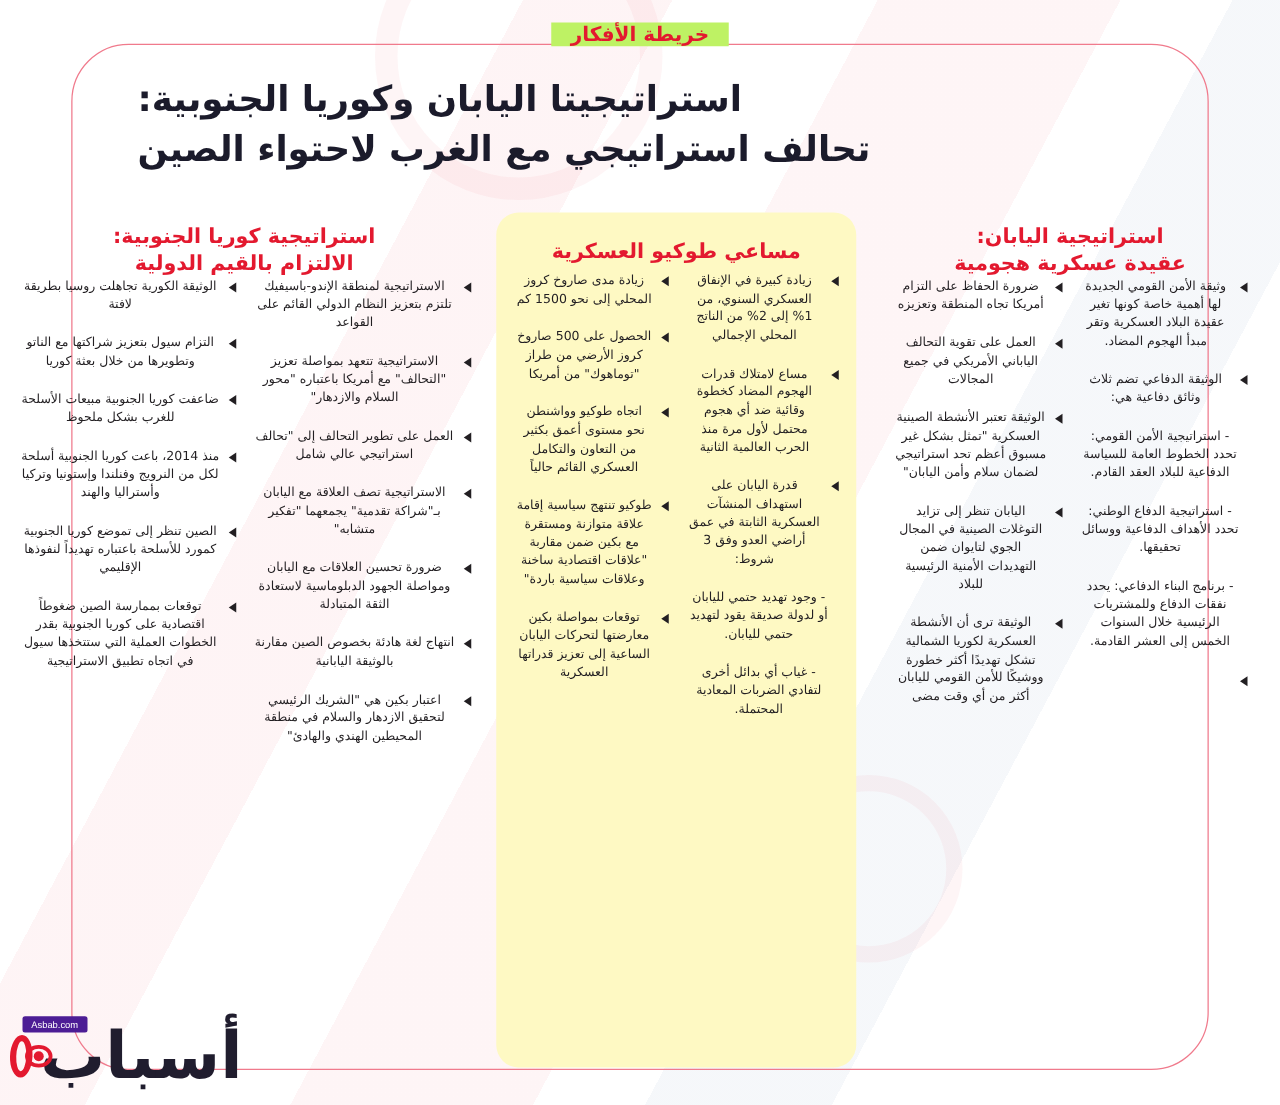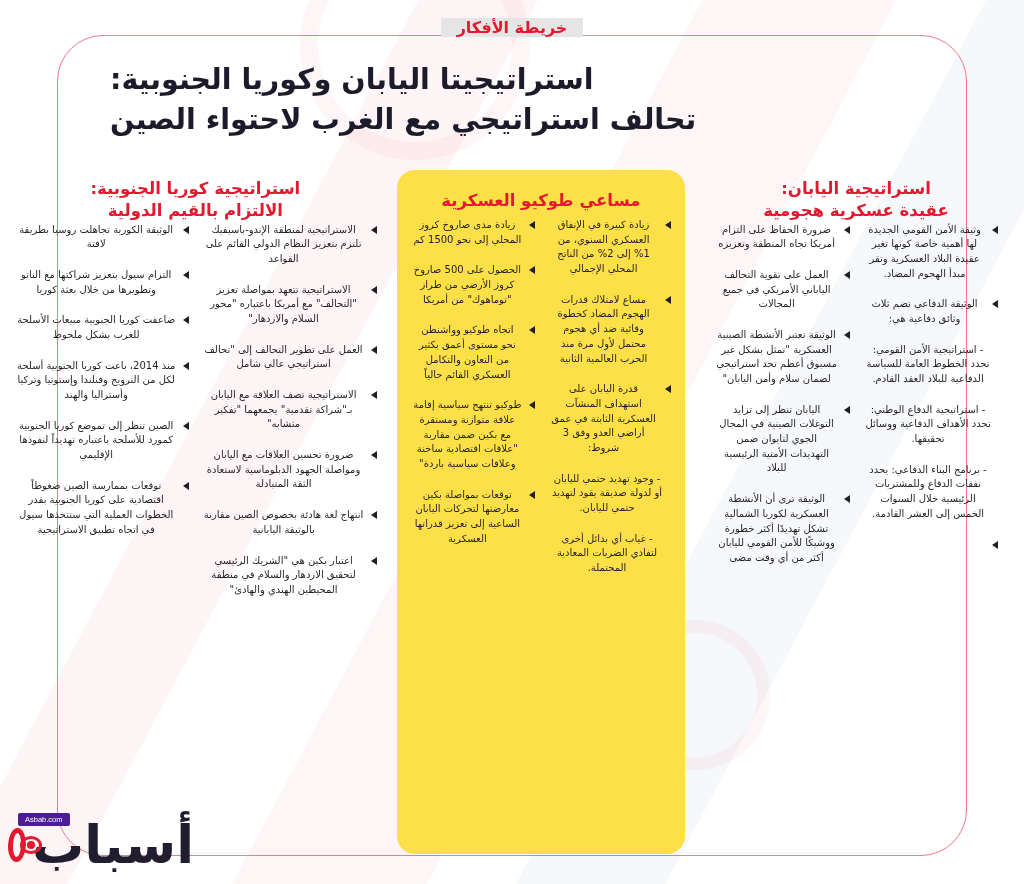--- a/index.html
+++ b/index.html
@@ -34,21 +34,21 @@
     border:1.6px solid #f07a8c;
     border-radius:46px;
     pointer-events:none;
   }
   .kicker-wrap {
     position:absolute; z-index:3; left:0; right:0; top:18px;
     text-align:center;
   }
   .kicker {
     display:inline-block;
-    background:#e5e5e5;
+    background:#bef264;
     color:#e3192f;
     font-weight:bold;
     font-size:16px;
     padding:0 16px;
     letter-spacing:0;
   }
   .title {
     position:absolute; z-index:3; left:110px; right:110px; top:60px;
     text-align:left;
     color:#1b1b2b;
@@ -62,21 +62,21 @@
   .cols {
     position:absolute; z-index:2;
     left:0; right:0; top:168px; bottom:22px;
     display:flex;
     flex-direction:row;
   }
   .panel { position:relative; }
   .panel-sk { width:421px; padding:0 14px 0 8px; }
   .panel-mid {
     width:306px;
-    background:#fde047;
+    background:#fef9c3;
     border-radius:18px;
     padding:0 8px;
     margin-top:2px;
     margin-bottom:8px;
   }
   .panel-jp { width:358px; padding:0 20px 0 23px; }
 
   .col-head {
     text-align:center;
     color:#e3192f;

